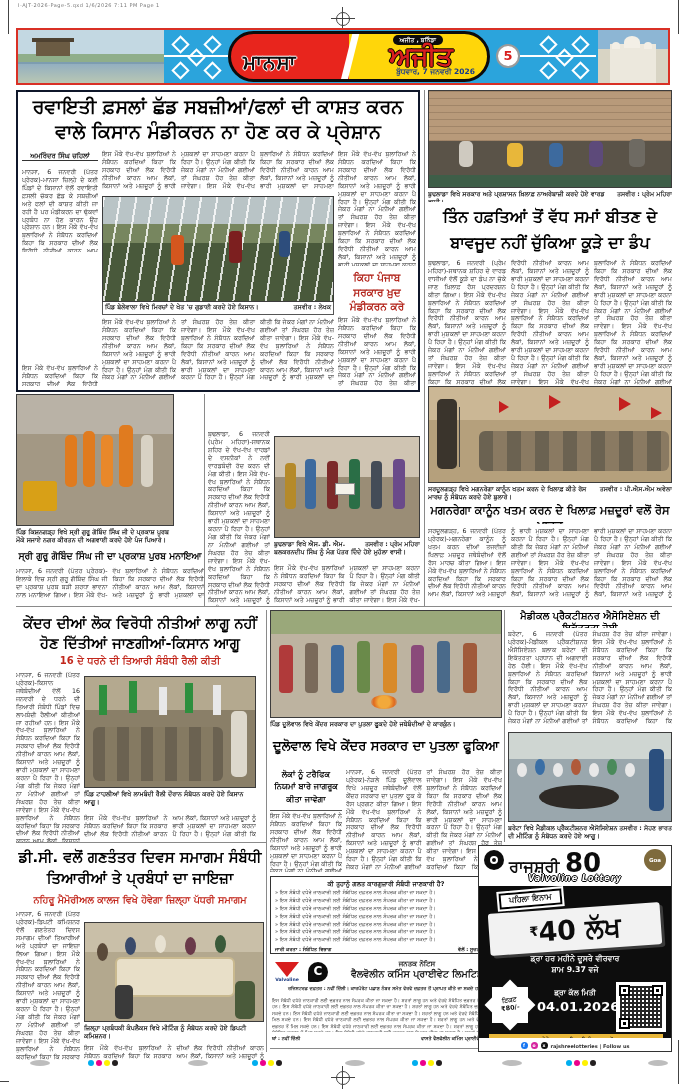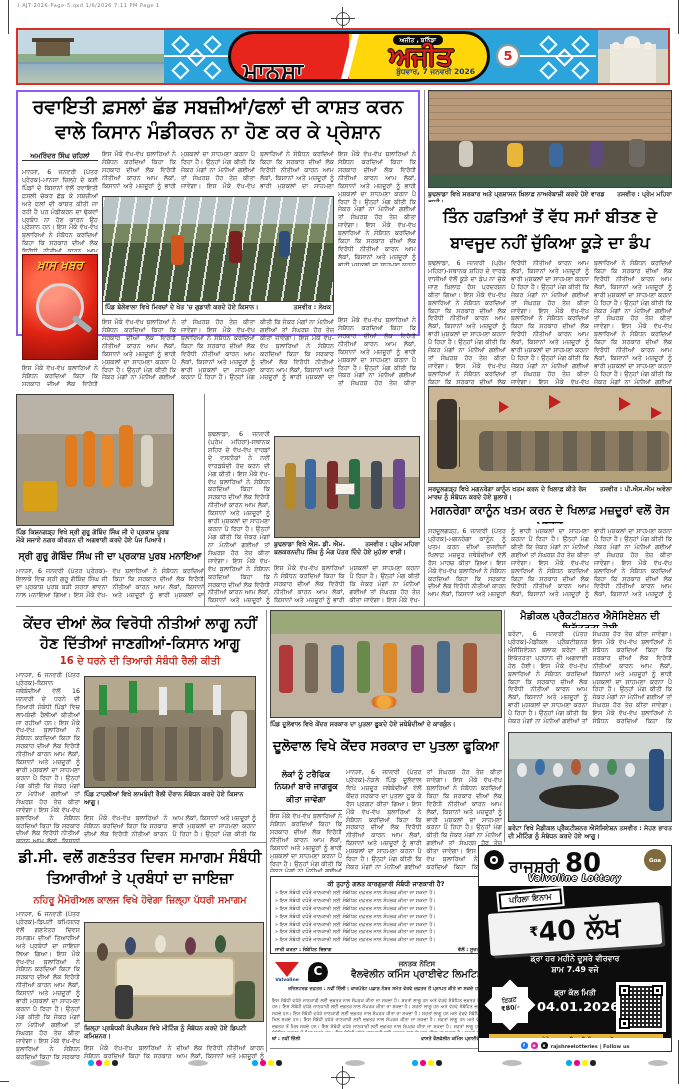--- a/index.html
+++ b/index.html
@@ -16,38 +16,38 @@
   .xhair .v{position:absolute;left:11px;top:0;width:1px;height:24px;background:#444}
   
   .masthead{position:absolute;left:16px;top:28px;width:654px;height:57px;border:2px solid #d93025;background:#fff;box-sizing:border-box}
   .mh-blue{position:absolute;left:146px;top:0;width:434px;height:53px;background:#2ba4dc}
   .mh-photo{position:absolute;top:0;height:53px;overflow:hidden}
   .dia{position:absolute;width:9px;height:9px;border:2px solid #fff;transform:rotate(45deg)}
   .mh-line{position:absolute;height:2px;background:#fff;top:25px}
   .oval{position:absolute;left:210px;top:1px;width:262px;height:51px;border:3px solid #0c0c0c;border-radius:28px;
         background:linear-gradient(90deg,#e8251d 0 46%,#ffd60a 46%);overflow:hidden;box-sizing:border-box}
   .oval .slash{position:absolute;left:114px;top:-6px;width:7px;height:70px;background:#fff;transform:skewX(-14deg)}
-  .mh-edition{position:absolute;left:12px;top:24px;font-size:23px;font-weight:800;color:#0c0c0c;
+  .mh-edition{position:absolute;left:12px;top:16px;font-size:20px;font-weight:800;color:#0c0c0c;
         text-shadow:1px 0 #fff,-1px 0 #fff,0 1px #fff,0 -1px #fff;letter-spacing:1px}
   .mh-paper{position:absolute;right:34px;top:7px;font-size:26px;font-weight:800;color:#d81e1e;
         text-shadow:1px 0 #000,-1px 0 #000,0 1px #000,0 -1px #000}
   .mh-tag{position:absolute;right:44px;top:1px;background:#0c0c0c;color:#fff;font-size:6px;font-weight:bold;
         padding:1px 7px;border-radius:6px;white-space:nowrap}
   .mh-date{position:absolute;right:12px;bottom:2px;color:#173a8c;font-size:7.5px;font-weight:bold;white-space:nowrap}
   .pgnum{position:absolute;left:478px;top:14px;width:24px;height:24px;background:#fff;border:2px solid #9a9a9a;
         border-radius:50%;box-sizing:border-box;text-align:center;line-height:20px;font-size:13px;font-weight:800;color:#d81e1e}
   
   .photo{position:absolute;border:1px solid #3c3c3c;overflow:hidden;box-sizing:border-box}
   .cap{position:absolute;font-size:6.3px;font-weight:bold;line-height:1.3;color:#111;overflow:hidden}
   .cap .cr{float:right;font-weight:bold;color:#222}
   .hl{position:absolute;font-weight:800;color:#000;text-align:center;overflow:hidden}
   .body{position:absolute;font-size:6.3px;line-height:1.26;text-align:justify;color:#1d1d1d;overflow:hidden}
   .c2{column-count:2;column-gap:5px}
   .c3{column-count:3;column-gap:5px}
-  .mainbox{position:absolute;left:16px;top:90px;width:404px;height:246px;border:2px solid #8b5cf6;box-sizing:border-box}
+  .mainbox{position:absolute;left:16px;top:90px;width:404px;height:302px;border:2px solid #0f172a;box-sizing:border-box}
   .byline{position:absolute;font-size:6.8px;font-weight:bold;text-align:center;border-bottom:1px solid #333}
   .khas{position:absolute;background:radial-gradient(circle at 35% 30%,#ff6a4d 0 18%,#e02313 55%,#8f0d06 100%);
         border:1px solid #7a0b05;box-sizing:border-box;overflow:hidden}
   .khas .t{position:absolute;top:3px;left:0;width:100%;text-align:center;font-size:12px;font-weight:800;
         color:#ffd23e;text-shadow:1px 1px 0 #5a0702;font-style:italic}
   .khas .lens{position:absolute;left:13px;top:28px;width:42px;height:42px;border:3px solid #d9d9d9;
         border-radius:50%;background:rgba(255,255,255,.28)}
   .khas .hand{position:absolute;left:48px;top:66px;width:22px;height:6px;background:#9fb0b5;transform:rotate(38deg);border-radius:2px}
   .redsub{color:#c2271c}
   
@@ -161,38 +161,34 @@
   <div class="rule" style="left:266px;top:610px;width:1px;height:442px"></div>
   <div class="rule" style="left:504px;top:610px;width:1px;height:232px"></div>
   <div class="rule" style="left:16px;top:842px;width:250px;height:1px"></div>
 
   <div class="mainbox">
     <div class="hl" style="left:2px;top:2px;width:396px;height:54px;font-size:19px;line-height:1.34">ਰਵਾਇਤੀ ਫ਼ਸਲਾਂ ਛੱਡ ਸਬਜ਼ੀਆਂ/ਫਲਾਂ ਦੀ ਕਾਸ਼ਤ ਕਰਨ ਵਾਲੇ ਕਿਸਾਨ ਮੰਡੀਕਰਨ ਨਾ ਹੋਣ ਕਰ ਕੇ ਪ੍ਰੇਸ਼ਾਨ</div>
     <div class="byline" style="left:4px;top:60px;width:76px">ਅਮਰਿੰਦਰ ਸਿੰਘ ਚਹਿਲਾਂ</div>
     <div class="body" style="left:4px;top:76px;width:76px;height:84px">
       <span>ਮਾਨਸਾ, 6 ਜਨਵਰੀ (ਪੱਤਰ ਪ੍ਰੇਰਕ)-ਮਾਨਸਾ ਜ਼ਿਲ੍ਹੇ ਦੇ ਕਈ ਪਿੰਡਾਂ ਦੇ ਕਿਸਾਨਾਂ ਵੱਲੋਂ ਰਵਾਇਤੀ ਫ਼ਸਲੀ ਚੱਕਰ ਛੱਡ ਕੇ ਸਬਜ਼ੀਆਂ ਅਤੇ ਫਲਾਂ ਦੀ ਕਾਸ਼ਤ ਕੀਤੀ ਜਾ ਰਹੀ ਹੈ ਪਰ ਮੰਡੀਕਰਨ ਦਾ ਢੁੱਕਵਾਂ ਪ੍ਰਬੰਧ ਨਾ ਹੋਣ ਕਾਰਨ ਉਹ ਪ੍ਰੇਸ਼ਾਨ ਹਨ।</span> <span>ਇਸ ਮੌਕੇ ਵੱਖ-ਵੱਖ ਬੁਲਾਰਿਆਂ ਨੇ ਸੰਬੋਧਨ ਕਰਦਿਆਂ ਕਿਹਾ ਕਿ ਸਰਕਾਰ ਦੀਆਂ ਲੋਕ ਵਿਰੋਧੀ ਨੀਤੀਆਂ ਕਾਰਨ ਆਮ ਲੋਕਾਂ, ਕਿਸਾਨਾਂ ਅਤੇ ਮਜ਼ਦੂਰਾਂ ਨੂੰ ਭਾਰੀ ਮੁਸ਼ਕਲਾਂ ਦਾ ਸਾਹਮਣਾ ਕਰਨਾ ਪੈ ਰਿਹਾ ਹੈ। ਉਨ੍ਹਾਂ ਮੰਗ ਕੀਤੀ ਕਿ ਜੇਕਰ ਮੰਗਾਂ ਨਾ ਮੰਨੀਆਂ ਗਈਆਂ ਤਾਂ ਸੰਘਰਸ਼ ਹੋਰ ਤੇਜ਼ ਕੀਤਾ ਜਾਵੇਗਾ। ਇਸ ਮੌਕੇ ਵੱਖ-ਵੱਖ ਬੁਲਾਰਿਆਂ ਨੇ ਸੰਬੋਧਨ ਕਰਦਿਆਂ ਕਿਹਾ ਕਿ ਸਰਕਾਰ ਦੀਆਂ ਲੋਕ ਵਿਰੋਧੀ ਨੀਤੀਆਂ ਕਾਰਨ ਆਮ ਲੋਕਾਂ, ਕਿਸਾਨਾਂ ਅਤੇ ਮਜ਼ਦੂਰਾਂ ਨੂੰ ਭਾਰੀ ਮੁਸ਼ਕਲਾਂ ਦਾ ਸਾਹਮਣਾ ਕਰਨਾ ਪੈ ਰਿਹਾ ਹੈ। ਉਨ੍ਹਾਂ ਮੰਗ ਕੀਤੀ ਕਿ ਜੇਕਰ ਮੰਗਾਂ ਨਾ ਮੰਨੀਆਂ ਗਈਆਂ ਤਾਂ ਸੰਘਰਸ਼ ਹੋਰ ਤੇਜ਼ ਕੀਤਾ ਜਾਵੇਗਾ।</span>
     </div>
-    <div class="khas" style="left:4px;top:162px;width:76px;height:106px">
-      <div class="t">ਖ਼ਾਸ ਖ਼ਬਰ</div>
-      <div class="lens"></div>
-      <div class="hand"></div>
-    </div>
     <div class="body" style="left:4px;top:272px;width:76px;height:22px">ਇਸ ਮੌਕੇ ਵੱਖ-ਵੱਖ ਬੁਲਾਰਿਆਂ ਨੇ ਸੰਬੋਧਨ ਕਰਦਿਆਂ ਕਿਹਾ ਕਿ ਸਰਕਾਰ ਦੀਆਂ ਲੋਕ ਵਿਰੋਧੀ ਨੀਤੀਆਂ ਕਾਰਨ ਆਮ ਲੋਕਾਂ, ਕਿਸਾਨਾਂ ਅਤੇ ਮਜ਼ਦੂਰਾਂ ਨੂੰ ਭਾਰੀ ਮੁਸ਼ਕਲਾਂ ਦਾ ਸਾਹਮਣਾ ਕਰਨਾ ਪੈ ਰਿਹਾ ਹੈ। ਉਨ੍ਹਾਂ ਮੰਗ ਕੀਤੀ ਕਿ ਜੇਕਰ ਮੰਗਾਂ ਨਾ ਮੰਨੀਆਂ ਗਈਆਂ ਤਾਂ ਸੰਘਰਸ਼ ਹੋਰ ਤੇਜ਼ ਕੀਤਾ ਜਾਵੇਗਾ।</div>
     <div class="body c3" style="left:84px;top:58px;width:232px;height:44px">ਇਸ ਮੌਕੇ ਵੱਖ-ਵੱਖ ਬੁਲਾਰਿਆਂ ਨੇ ਸੰਬੋਧਨ ਕਰਦਿਆਂ ਕਿਹਾ ਕਿ ਸਰਕਾਰ ਦੀਆਂ ਲੋਕ ਵਿਰੋਧੀ ਨੀਤੀਆਂ ਕਾਰਨ ਆਮ ਲੋਕਾਂ, ਕਿਸਾਨਾਂ ਅਤੇ ਮਜ਼ਦੂਰਾਂ ਨੂੰ ਭਾਰੀ ਮੁਸ਼ਕਲਾਂ ਦਾ ਸਾਹਮਣਾ ਕਰਨਾ ਪੈ ਰਿਹਾ ਹੈ। ਉਨ੍ਹਾਂ ਮੰਗ ਕੀਤੀ ਕਿ ਜੇਕਰ ਮੰਗਾਂ ਨਾ ਮੰਨੀਆਂ ਗਈਆਂ ਤਾਂ ਸੰਘਰਸ਼ ਹੋਰ ਤੇਜ਼ ਕੀਤਾ ਜਾਵੇਗਾ। ਇਸ ਮੌਕੇ ਵੱਖ-ਵੱਖ ਬੁਲਾਰਿਆਂ ਨੇ ਸੰਬੋਧਨ ਕਰਦਿਆਂ ਕਿਹਾ ਕਿ ਸਰਕਾਰ ਦੀਆਂ ਲੋਕ ਵਿਰੋਧੀ ਨੀਤੀਆਂ ਕਾਰਨ ਆਮ ਲੋਕਾਂ, ਕਿਸਾਨਾਂ ਅਤੇ ਮਜ਼ਦੂਰਾਂ ਨੂੰ ਭਾਰੀ ਮੁਸ਼ਕਲਾਂ ਦਾ ਸਾਹਮਣਾ ਕਰਨਾ ਪੈ ਰਿਹਾ ਹੈ। ਉਨ੍ਹਾਂ ਮੰਗ ਕੀਤੀ ਕਿ ਜੇਕਰ ਮੰਗਾਂ ਨਾ ਮੰਨੀਆਂ ਗਈਆਂ ਤਾਂ ਸੰਘਰਸ਼ ਹੋਰ ਤੇਜ਼ ਕੀਤਾ ਜਾਵੇਗਾ।</div>
     <div class="photo" style="left:84px;top:104px;width:232px;height:106px;background:linear-gradient(180deg,#b9c4c6 0 26%,#77865f 26% 44%,#49593b 44% 100%)">
       <div class="abs" style="inset:0;background:repeating-linear-gradient(99deg,rgba(255,255,255,.8) 0 2px,transparent 2px 16px)"></div>
       <div class="abs" style="left:68px;top:38px;width:13px;height:30px;background:#d4561e;border-radius:4px"></div>
       <div class="abs" style="left:126px;top:34px;width:13px;height:32px;background:#7c1f1f;border-radius:4px"></div>
       <div class="abs" style="left:176px;top:34px;width:11px;height:26px;background:#2d4d7c;border-radius:4px"></div>
     </div>
     <div class="cap" style="left:84px;top:210px;width:232px;height:13px;border:1px solid #555;border-top:none;padding:1px 2px;box-sizing:border-box">
       <span class="cr">ਤਸਵੀਰ : ਲੇਖਕ</span><span>ਪਿੰਡ ਬੇਲੇਵਾਲਾ ਵਿਖੇ ਮਿਰਚਾਂ ਦੇ ਖੇਤ 'ਚ ਗੁਡਾਈ ਕਰਦੇ ਹੋਏ ਕਿਸਾਨ।</span>
     </div>
     <div class="body c3" style="left:84px;top:226px;width:232px;height:68px">ਇਸ ਮੌਕੇ ਵੱਖ-ਵੱਖ ਬੁਲਾਰਿਆਂ ਨੇ ਸੰਬੋਧਨ ਕਰਦਿਆਂ ਕਿਹਾ ਕਿ ਸਰਕਾਰ ਦੀਆਂ ਲੋਕ ਵਿਰੋਧੀ ਨੀਤੀਆਂ ਕਾਰਨ ਆਮ ਲੋਕਾਂ, ਕਿਸਾਨਾਂ ਅਤੇ ਮਜ਼ਦੂਰਾਂ ਨੂੰ ਭਾਰੀ ਮੁਸ਼ਕਲਾਂ ਦਾ ਸਾਹਮਣਾ ਕਰਨਾ ਪੈ ਰਿਹਾ ਹੈ। ਉਨ੍ਹਾਂ ਮੰਗ ਕੀਤੀ ਕਿ ਜੇਕਰ ਮੰਗਾਂ ਨਾ ਮੰਨੀਆਂ ਗਈਆਂ ਤਾਂ ਸੰਘਰਸ਼ ਹੋਰ ਤੇਜ਼ ਕੀਤਾ ਜਾਵੇਗਾ। ਇਸ ਮੌਕੇ ਵੱਖ-ਵੱਖ ਬੁਲਾਰਿਆਂ ਨੇ ਸੰਬੋਧਨ ਕਰਦਿਆਂ ਕਿਹਾ ਕਿ ਸਰਕਾਰ ਦੀਆਂ ਲੋਕ ਵਿਰੋਧੀ ਨੀਤੀਆਂ ਕਾਰਨ ਆਮ ਲੋਕਾਂ, ਕਿਸਾਨਾਂ ਅਤੇ ਮਜ਼ਦੂਰਾਂ ਨੂੰ ਭਾਰੀ ਮੁਸ਼ਕਲਾਂ ਦਾ ਸਾਹਮਣਾ ਕਰਨਾ ਪੈ ਰਿਹਾ ਹੈ। ਉਨ੍ਹਾਂ ਮੰਗ ਕੀਤੀ ਕਿ ਜੇਕਰ ਮੰਗਾਂ ਨਾ ਮੰਨੀਆਂ ਗਈਆਂ ਤਾਂ ਸੰਘਰਸ਼ ਹੋਰ ਤੇਜ਼ ਕੀਤਾ ਜਾਵੇਗਾ। ਇਸ ਮੌਕੇ ਵੱਖ-ਵੱਖ ਬੁਲਾਰਿਆਂ ਨੇ ਸੰਬੋਧਨ ਕਰਦਿਆਂ ਕਿਹਾ ਕਿ ਸਰਕਾਰ ਦੀਆਂ ਲੋਕ ਵਿਰੋਧੀ ਨੀਤੀਆਂ ਕਾਰਨ ਆਮ ਲੋਕਾਂ, ਕਿਸਾਨਾਂ ਅਤੇ ਮਜ਼ਦੂਰਾਂ ਨੂੰ ਭਾਰੀ ਮੁਸ਼ਕਲਾਂ ਦਾ ਸਾਹਮਣਾ ਕਰਨਾ ਪੈ ਰਿਹਾ ਹੈ। ਉਨ੍ਹਾਂ ਮੰਗ ਕੀਤੀ ਕਿ ਜੇਕਰ ਮੰਗਾਂ ਨਾ ਮੰਨੀਆਂ ਗਈਆਂ ਤਾਂ ਸੰਘਰਸ਼ ਹੋਰ ਤੇਜ਼ ਕੀਤਾ ਜਾਵੇਗਾ।</div>
     <div class="body" style="left:320px;top:58px;width:78px;height:116px">ਇਸ ਮੌਕੇ ਵੱਖ-ਵੱਖ ਬੁਲਾਰਿਆਂ ਨੇ ਸੰਬੋਧਨ ਕਰਦਿਆਂ ਕਿਹਾ ਕਿ ਸਰਕਾਰ ਦੀਆਂ ਲੋਕ ਵਿਰੋਧੀ ਨੀਤੀਆਂ ਕਾਰਨ ਆਮ ਲੋਕਾਂ, ਕਿਸਾਨਾਂ ਅਤੇ ਮਜ਼ਦੂਰਾਂ ਨੂੰ ਭਾਰੀ ਮੁਸ਼ਕਲਾਂ ਦਾ ਸਾਹਮਣਾ ਕਰਨਾ ਪੈ ਰਿਹਾ ਹੈ। ਉਨ੍ਹਾਂ ਮੰਗ ਕੀਤੀ ਕਿ ਜੇਕਰ ਮੰਗਾਂ ਨਾ ਮੰਨੀਆਂ ਗਈਆਂ ਤਾਂ ਸੰਘਰਸ਼ ਹੋਰ ਤੇਜ਼ ਕੀਤਾ ਜਾਵੇਗਾ। ਇਸ ਮੌਕੇ ਵੱਖ-ਵੱਖ ਬੁਲਾਰਿਆਂ ਨੇ ਸੰਬੋਧਨ ਕਰਦਿਆਂ ਕਿਹਾ ਕਿ ਸਰਕਾਰ ਦੀਆਂ ਲੋਕ ਵਿਰੋਧੀ ਨੀਤੀਆਂ ਕਾਰਨ ਆਮ ਲੋਕਾਂ, ਕਿਸਾਨਾਂ ਅਤੇ ਮਜ਼ਦੂਰਾਂ ਨੂੰ ਭਾਰੀ ਮੁਸ਼ਕਲਾਂ ਦਾ ਸਾਹਮਣਾ ਕਰਨਾ ਪੈ ਰਿਹਾ ਹੈ। ਉਨ੍ਹਾਂ ਮੰਗ ਕੀਤੀ ਕਿ ਜੇਕਰ ਮੰਗਾਂ ਨਾ ਮੰਨੀਆਂ ਗਈਆਂ ਤਾਂ ਸੰਘਰਸ਼ ਹੋਰ ਤੇਜ਼ ਕੀਤਾ ਜਾਵੇਗਾ।</div>
+    <div class="hl redsub" style="left:320px;top:178px;width:78px;height:42px;font-size:10.5px;line-height:1.4;color:#b3251c">ਕਿਹਾ ਪੰਜਾਬ ਸਰਕਾਰ ਖ਼ੁਦ ਮੰਡੀਕਰਨ ਕਰੇ</div>
     <div class="body" style="left:320px;top:224px;width:78px;height:70px">ਇਸ ਮੌਕੇ ਵੱਖ-ਵੱਖ ਬੁਲਾਰਿਆਂ ਨੇ ਸੰਬੋਧਨ ਕਰਦਿਆਂ ਕਿਹਾ ਕਿ ਸਰਕਾਰ ਦੀਆਂ ਲੋਕ ਵਿਰੋਧੀ ਨੀਤੀਆਂ ਕਾਰਨ ਆਮ ਲੋਕਾਂ, ਕਿਸਾਨਾਂ ਅਤੇ ਮਜ਼ਦੂਰਾਂ ਨੂੰ ਭਾਰੀ ਮੁਸ਼ਕਲਾਂ ਦਾ ਸਾਹਮਣਾ ਕਰਨਾ ਪੈ ਰਿਹਾ ਹੈ। ਉਨ੍ਹਾਂ ਮੰਗ ਕੀਤੀ ਕਿ ਜੇਕਰ ਮੰਗਾਂ ਨਾ ਮੰਨੀਆਂ ਗਈਆਂ ਤਾਂ ਸੰਘਰਸ਼ ਹੋਰ ਤੇਜ਼ ਕੀਤਾ ਜਾਵੇਗਾ। ਇਸ ਮੌਕੇ ਵੱਖ-ਵੱਖ ਬੁਲਾਰਿਆਂ ਨੇ ਸੰਬੋਧਨ ਕਰਦਿਆਂ ਕਿਹਾ ਕਿ ਸਰਕਾਰ ਦੀਆਂ ਲੋਕ ਵਿਰੋਧੀ ਨੀਤੀਆਂ ਕਾਰਨ ਆਮ ਲੋਕਾਂ, ਕਿਸਾਨਾਂ ਅਤੇ ਮਜ਼ਦੂਰਾਂ ਨੂੰ ਭਾਰੀ ਮੁਸ਼ਕਲਾਂ ਦਾ ਸਾਹਮਣਾ ਕਰਨਾ ਪੈ ਰਿਹਾ ਹੈ। ਉਨ੍ਹਾਂ ਮੰਗ ਕੀਤੀ ਕਿ ਜੇਕਰ ਮੰਗਾਂ ਨਾ ਮੰਨੀਆਂ ਗਈਆਂ ਤਾਂ ਸੰਘਰਸ਼ ਹੋਰ ਤੇਜ਼ ਕੀਤਾ ਜਾਵੇਗਾ।</div>
   </div>
 
   <div class="photo" style="left:428px;top:90px;width:244px;height:98px;background:linear-gradient(180deg,#b89a7a 0 52%,#5a5348 52% 88%,#3e5e48 88% 100%)">
     <div class="abs" style="inset:0 0 48% 0;background:repeating-linear-gradient(0deg,rgba(90,70,50,.25) 0 1px,transparent 1px 7px)"></div>
     <div class="abs" style="left:78px;top:52px;width:16px;height:24px;background:#e8b73a;border-radius:5px"></div>
     <div class="abs" style="left:30px;top:50px;width:14px;height:26px;background:#cfcac0;border-radius:5px"></div>
     <div class="abs" style="left:120px;top:52px;width:14px;height:24px;background:#3d6a9e;border-radius:5px"></div>
     <div class="abs" style="left:160px;top:50px;width:14px;height:26px;background:#5d4a7a;border-radius:5px"></div>
     <div class="abs" style="left:200px;top:48px;width:16px;height:28px;background:#6e6a62;border-radius:5px"></div>
@@ -367,21 +363,21 @@
       <div class="goa">Goa</div>
     </div>
     <div class="lt-gov">Valvoline Lottery</div>
     <div class="lt-black">
       <div class="lt-tag">ਪਹਿਲਾ ਇਨਾਮ</div>
       <div class="lt-card">
         <div class="amt"><span class="rs">₹</span><span>40 ਲੱਖ</span></div>
       </div>
       <div class="lt-draw">
         <div>ਡ੍ਰਾ ਹਰ ਮਹੀਨੇ ਦੂਸਰੇ ਵੀਰਵਾਰ</div>
-          <div>ਸ਼ਾਮ 7.49 ਵਜੇ</div>
+          <div>ਸ਼ਾਮ 9.37 ਵਜੇ</div>
       </div>
       <div class="burst">
         <i class="s1"></i>
           <i class="s2"></i>
         <div class="tx">
             <span>ਟਿਕਟ</span>
             <span>₹80/-</span>
           </div>
       </div>
       <div class="lt-datel">ਡ੍ਰਾ ਕੱਲ ਮਿਤੀ</div>

